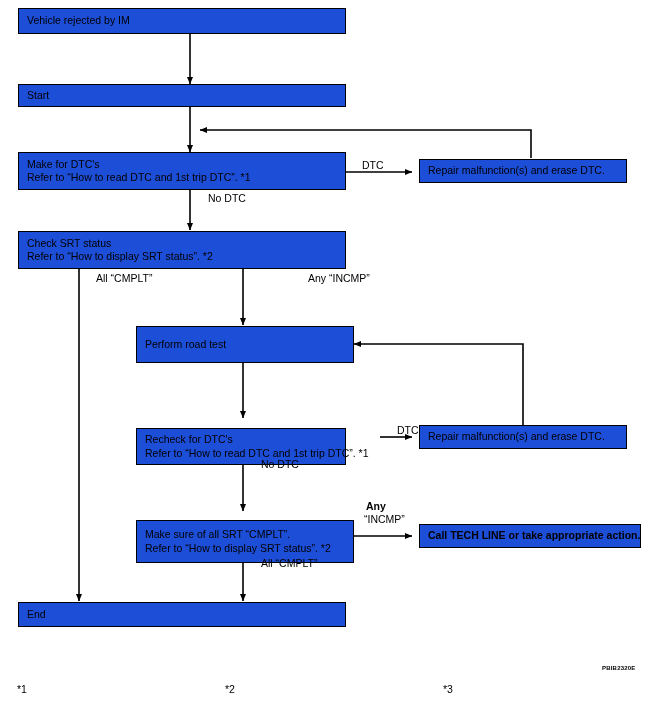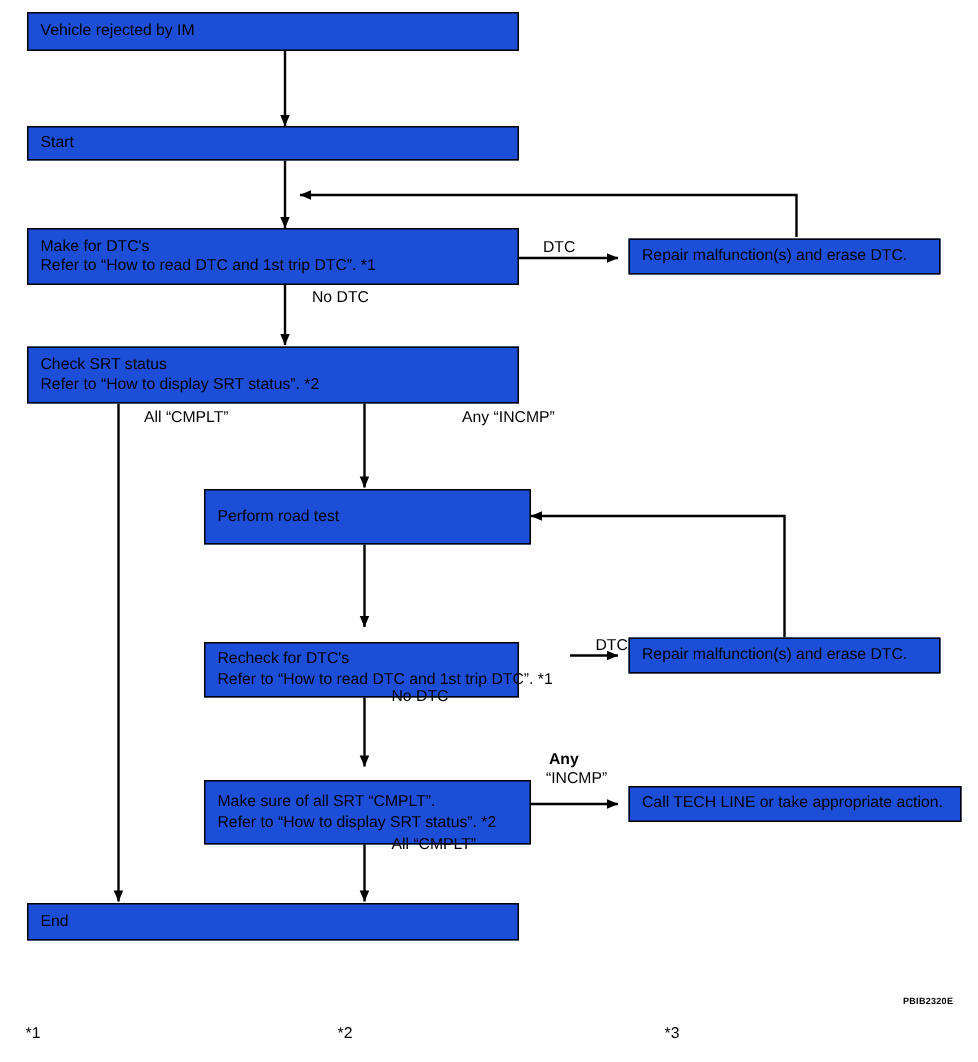--- a/index.html
+++ b/index.html
@@ -138,21 +138,21 @@
 
   <div class="node" style="left:419px; top:425px; width:208px; height:24px;">
     <div class="line">Repair malfunction(s) and erase DTC.</div>
   </div>
 
   <div class="node" style="left:136px; top:520px; width:218px; height:43px;">
     <div class="line">Make sure of all SRT “CMPLT”.</div>
     <div class="line">Refer to “How to display SRT status”. *2</div>
   </div>
 
-  <div class="node" style="left:419px; top:524px; width:222px; height:24px;">
+  <div class="node" style="left:419px; top:524px; width:222px; height:24px;font-weight:bold;">
     <div class="line">Call TECH LINE or take appropriate action.</div>
   </div>
 
   <div class="node" style="left:18px; top:602px; width:328px; height:25px;">
     <div class="line">End</div>
   </div>
 
   <div class="edge-label" style="left:350px; top:159px;">DTC</div>
   <div class="edge-label" style="left:196px; top:192px;">No DTC</div>
   <div class="edge-label" style="left:84px; top:272px;">All “CMPLT”</div>

